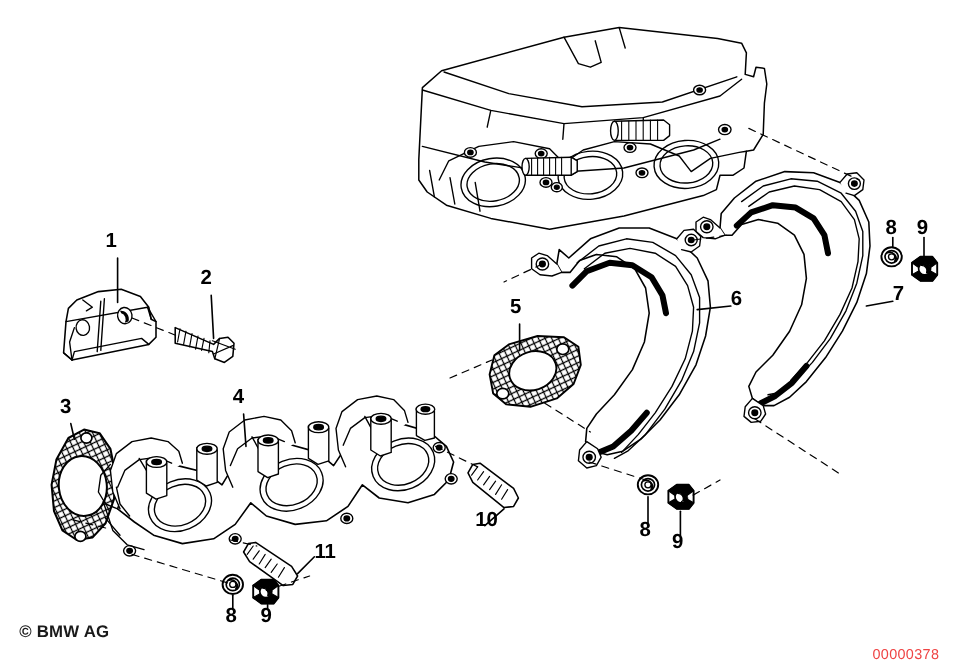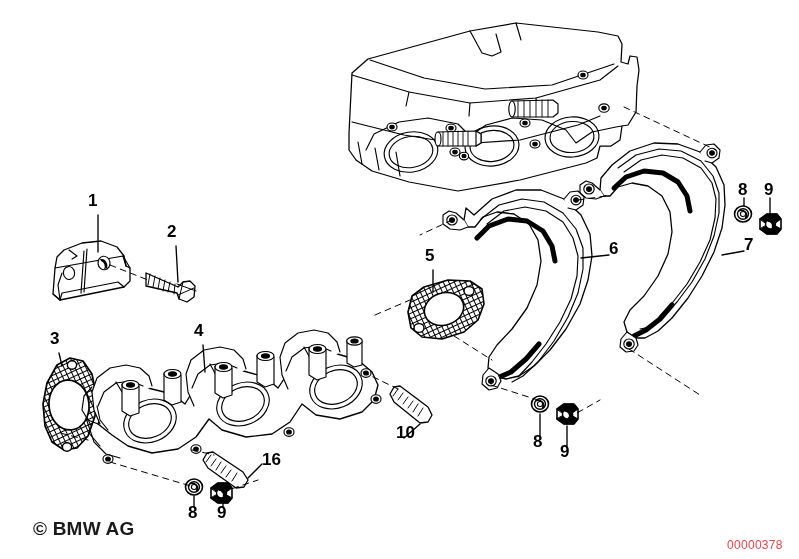--- a/index.html
+++ b/index.html
@@ -28,25 +28,25 @@
     position: absolute;
     font-family: "Liberation Sans", sans-serif;
     font-weight: bold;
     font-size: 17px;
     color: #000000;
     line-height: 1;
     user-select: none;
   }
   .copyright {
     position: absolute;
-    left: 33px;
+    left: 16px;
     top: 518px;
     font-family: "Liberation Sans", sans-serif;
     font-weight: bold;
-    font-size: 19px;
+    font-size: 14px;
     letter-spacing: 0.2px;
     color: #1a1a1a;
   }
   .partnumber {
     position: absolute;
     left: 727px;
     top: 538px;
     font-family: "Liberation Sans", sans-serif;
     font-size: 12px;
     color: #ef4444;
@@ -426,18 +426,18 @@
   <div class="callout" style="left:425px; top:247px;">5</div>
   <div class="callout" style="left:609px; top:240px;">6</div>
   <div class="callout" style="left:744px; top:236px;">7</div>
   <div class="callout" style="left:738px; top:181px;">8</div>
   <div class="callout" style="left:764px; top:181px;">9</div>
   <div class="callout" style="left:533px; top:433px;">8</div>
   <div class="callout" style="left:560px; top:443px;">9</div>
   <div class="callout" style="left:188px; top:504px;">8</div>
   <div class="callout" style="left:217px; top:504px;">9</div>
   <div class="callout" style="left:396px; top:424px;">10</div>
-  <div class="callout" style="left:262px; top:451px;">16</div>
+  <div class="callout" style="left:262px; top:451px;">11</div>
 
   <div class="copyright">© BMW AG</div>
   <div class="partnumber">00000378</div>
 
 </div>
 
 </body></html>

